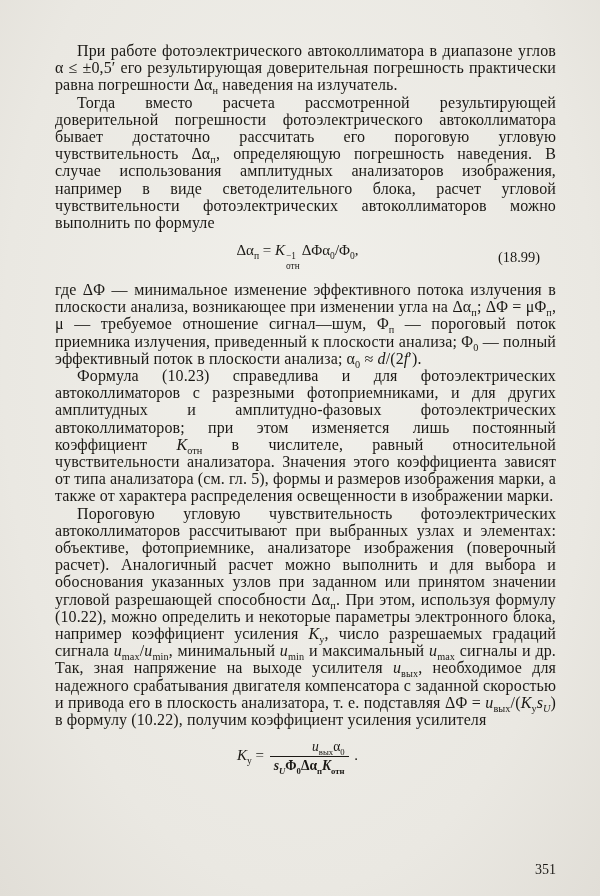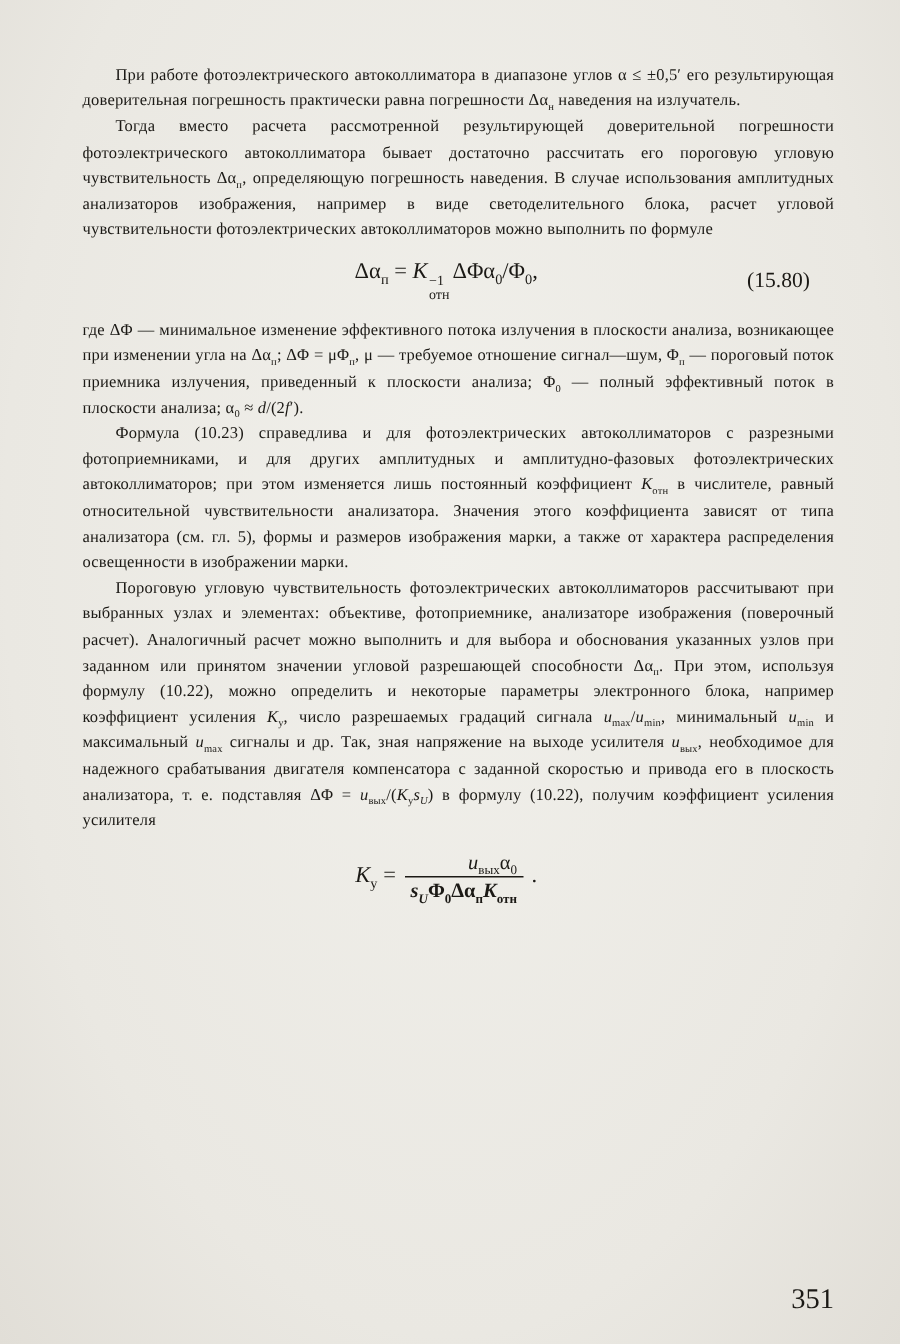--- a/index.html
+++ b/index.html
@@ -15,21 +15,21 @@
     font-family: "Liberation Serif", "DejaVu Serif", serif;
   }
   .text-block {
     position: absolute;
     left: 55px;
     right: 44px;
     top: 42px;
   }
   .para {
     margin: 0;
-    font-size: 11px;
+    font-size: 16px;
     line-height: 17.2px;
     text-align: justify;
     letter-spacing: 0.12px;
     hyphens: auto;
   }
   .indent { text-indent: 22px; }
   .formula-row {
     position: relative;
     text-align: center;
     margin: 10px 16px 9px 0;
@@ -67,39 +67,39 @@
     font-size: 13.6px;
     line-height: 1.3;
     margin: 0 2px;
   }
   .frac .num { display: block; padding: 0 4px; text-align: right; }
   .frac .den { display: block; border-top: 1px solid currentColor; padding: 0 4px; font-weight: bold; }
   .page-number {
     position: absolute;
     right: 44px;
     bottom: 18px;
-    font-size: 19px;
+    font-size: 14px;
   }
 </style>
 </head>
 <body>
 
 <div class="page">
   <div class="text-block">
 
     <p class="para indent">При работе фотоэлектрического автоколлиматора в диапазоне углов α ≤ ±0,5′ его результирующая доверительная погрешность практически равна погрешности Δα<sub>н</sub> наведения на излучатель.</p>
 
     <p class="para indent">Тогда вместо расчета рассмотренной результирующей доверительной погрешности фотоэлектрического автоколлиматора бывает достаточно рассчитать его пороговую угловую чувствительность Δα<sub>п</sub>, определяющую погрешность наведения. В случае использования амплитудных анализаторов изображения, например в виде светоделительного блока, расчет угловой чувствительности фотоэлектрических автоколлиматоров можно выполнить по формуле</p>
 
     <div class="formula-row">
       <span class="formula">Δα<sub>п</sub> = <i>K</i><span class="ss">
             <span class="ss-t">−1</span>
             <span class="ss-b">отн</span>
           </span>ΔΦα<sub>0</sub>/Φ<sub>0</sub>,</span>
-      <span class="eq-num">(15.80)</span>
+      <span class="eq-num">(18.99)</span>
     </div>
 
     <p class="para">где ΔΦ — минимальное изменение эффективного потока излучения в плоскости анализа, возникающее при изменении угла на Δα<sub>п</sub>; ΔΦ = μΦ<sub>п</sub>, μ — требуемое отношение сигнал—шум, Φ<sub>п</sub> — пороговый поток приемника излучения, приведенный к плоскости анализа; Φ<sub>0</sub> — полный эффективный поток в плоскости анализа; α<sub>0</sub> ≈ <i>d</i>/(2<i>f</i>′).</p>
 
 
 
     <p class="para indent">Формула (10.23) справедлива и для фотоэлектрических автоколлиматоров с разрезными фотоприемниками, и для других амплитудных и амплитудно-фазовых фотоэлектрических автоколлиматоров; при этом изменяется лишь постоянный коэффициент <i>K</i><sub>отн</sub> в числителе, равный относительной чувствительности анализатора. Значения этого коэффициента зависят от типа анализатора (см. гл. 5), формы и размеров изображения марки, а также от характера распределения освещенности в изображении марки.</p>
 
     <p class="para indent">Пороговую угловую чувствительность фотоэлектрических автоколлиматоров рассчитывают при выбранных узлах и элементах: объективе, фотоприемнике, анализаторе изображения (поверочный расчет). Аналогичный расчет можно выполнить и для выбора и обоснования указанных узлов при заданном или принятом значении угловой разрешающей способности Δα<sub>п</sub>. При этом, используя формулу (10.22), можно определить и некоторые параметры электронного блока, например коэффициент усиления <i>K</i><sub>у</sub>, число разрешаемых градаций сигнала <i>u</i><sub>max</sub>/<i>u</i><sub>min</sub>, минимальный <i>u</i><sub>min</sub> и максимальный <i>u</i><sub>max</sub> сигналы и др. Так, зная напряжение на выходе усилителя <i>u</i><sub>вых</sub>, необходимое для надежного срабатывания двигателя компенсатора с заданной скоростью и привода его в плоскость анализатора, т. е. подставляя ΔΦ = <i>u</i><sub>вых</sub>/(<i>K</i><sub>у</sub><i>s<sub>U</sub></i>) в формулу (10.22), получим коэффициент усиления усилителя</p>
 

